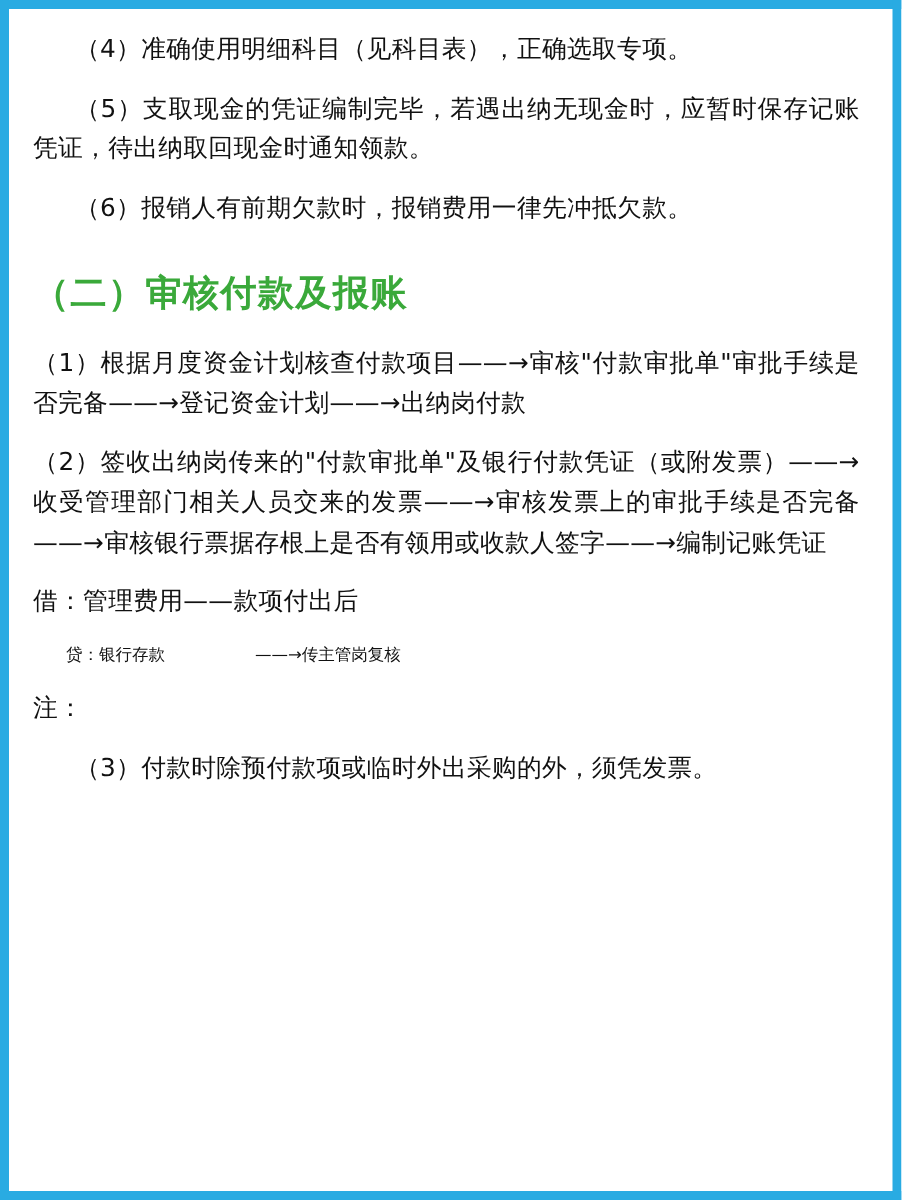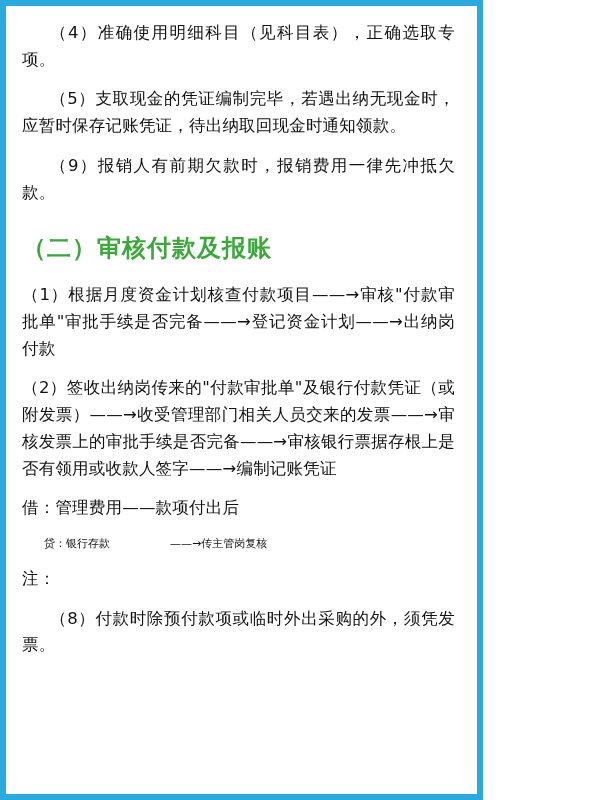--- a/index.html
+++ b/index.html
@@ -7,21 +7,21 @@
     padding: 0;
   }
   body {
     width: 601px;
     height: 800px;
     background: #ffffff;
     font-family: "DejaVu Sans", "Liberation Sans", sans-serif;
   }
   .page {
     position: relative;
-    width: 483px;
+    width: 601px;
     height: 800px;
     box-sizing: border-box;
     background: #ffffff;
     overflow: hidden;
   }
   .border-top {
     position: absolute;
     left: 0;
     top: 0;
     width: 601px;
@@ -96,31 +96,31 @@
 <div class="page">
   <div class="border-top"></div>
   <div class="border-bottom"></div>
   <div class="border-left"></div>
   <div class="border-right"></div>
 
   <div class="content">
 
     <p class="indent">（4）准确使用明细科目（见科目表），正确选取专项。</p>
     <p class="indent">（5）支取现金的凭证编制完毕，若遇出纳无现金时，应暂时保存记账凭证，待出纳取回现金时通知领款。</p>
-    <p class="indent">（9）报销人有前期欠款时，报销费用一律先冲抵欠款。</p>
+    <p class="indent">（6）报销人有前期欠款时，报销费用一律先冲抵欠款。</p>
 
     <h2 class="section-heading">（二）审核付款及报账</h2>
 
     <p>（1）根据月度资金计划核查付款项目——→审核"付款审批单"审批手续是否完备——→登记资金计划——→出纳岗付款</p>
     <p>（2）签收出纳岗传来的"付款审批单"及银行付款凭证（或附发票）——→收受管理部门相关人员交来的发票——→审核发票上的审批手续是否完备——→审核银行票据存根上是否有领用或收款人签字——→编制记账凭证</p>
 
     <p>借：管理费用——款项付出后</p>
 
     <div class="entry-line">
       <span style="display:inline-block;width:22px;"></span><span>贷：银行存款</span><span class="gap"></span><span>——→传主管岗复核</span>
     </div>
 
     <p>注：</p>
 
-    <p class="indent">（8）付款时除预付款项或临时外出采购的外，须凭发票。</p>
+    <p class="indent">（3）付款时除预付款项或临时外出采购的外，须凭发票。</p>
 
   </div>
 </div>
 
 </body></html>

